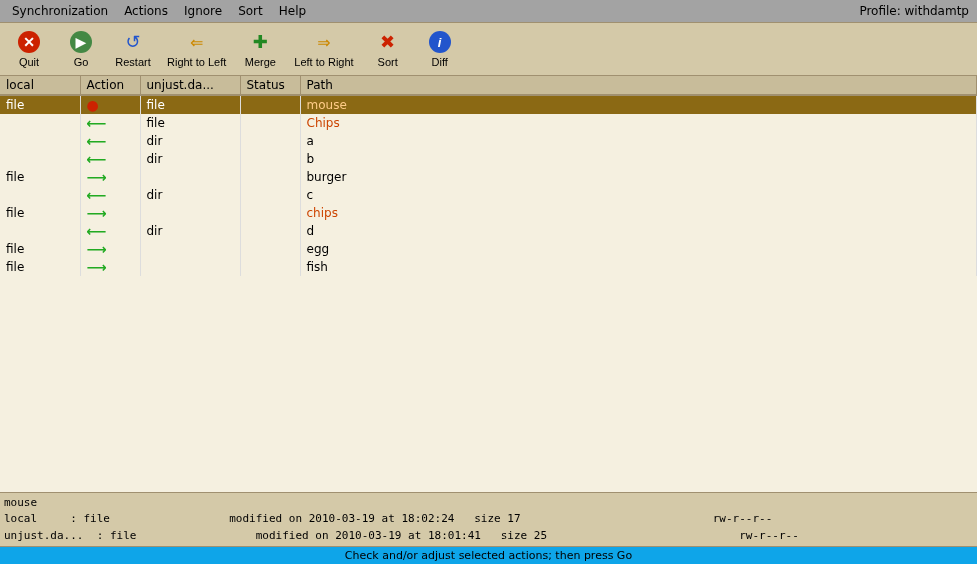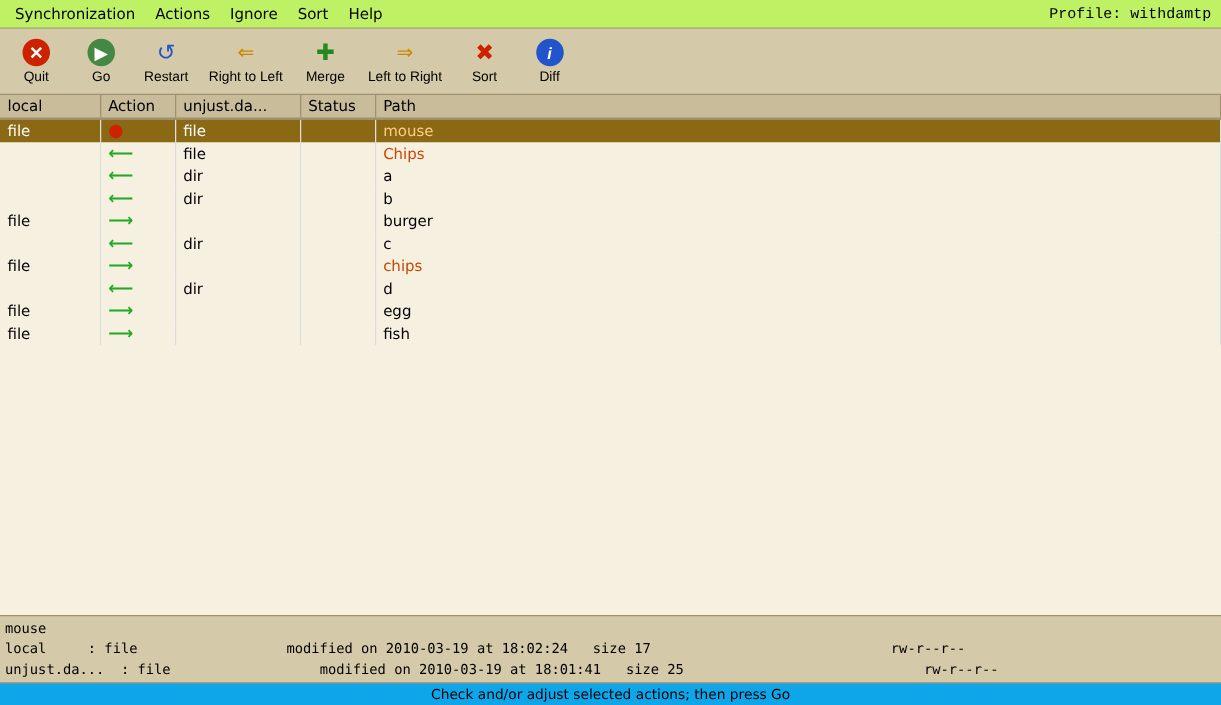--- a/index.html
+++ b/index.html
@@ -9,42 +9,41 @@
       background: #d4c9a8;
       width: 977px;
       height: 564px;
       overflow: hidden;
       display: flex;
       flex-direction: column;
     }
 
     
     #menubar {
-      background: #bef264;
+      background: #a3a3a3;
       display: flex;
       align-items: center;
       justify-content: space-between;
       padding: 2px 4px;
       border-bottom: 1px solid #a09070;
     }
     #menu-items {
       display: flex;
       gap: 0;
     }
     .menu-item {
       padding: 2px 8px;
       cursor: pointer;
       font-size: 12px;
       color: #000;
     }
     #profile-text {
       font-size: 12px;
       color: #000;
       padding-right: 4px;
-      font-family: Liberation Mono, monospace;
     }
 
     
     #toolbar {
       background: #d4c9a8;
       display: flex;
       align-items: center;
       padding: 3px 4px;
       gap: 2px;
       border-bottom: 1px solid #a09070;

